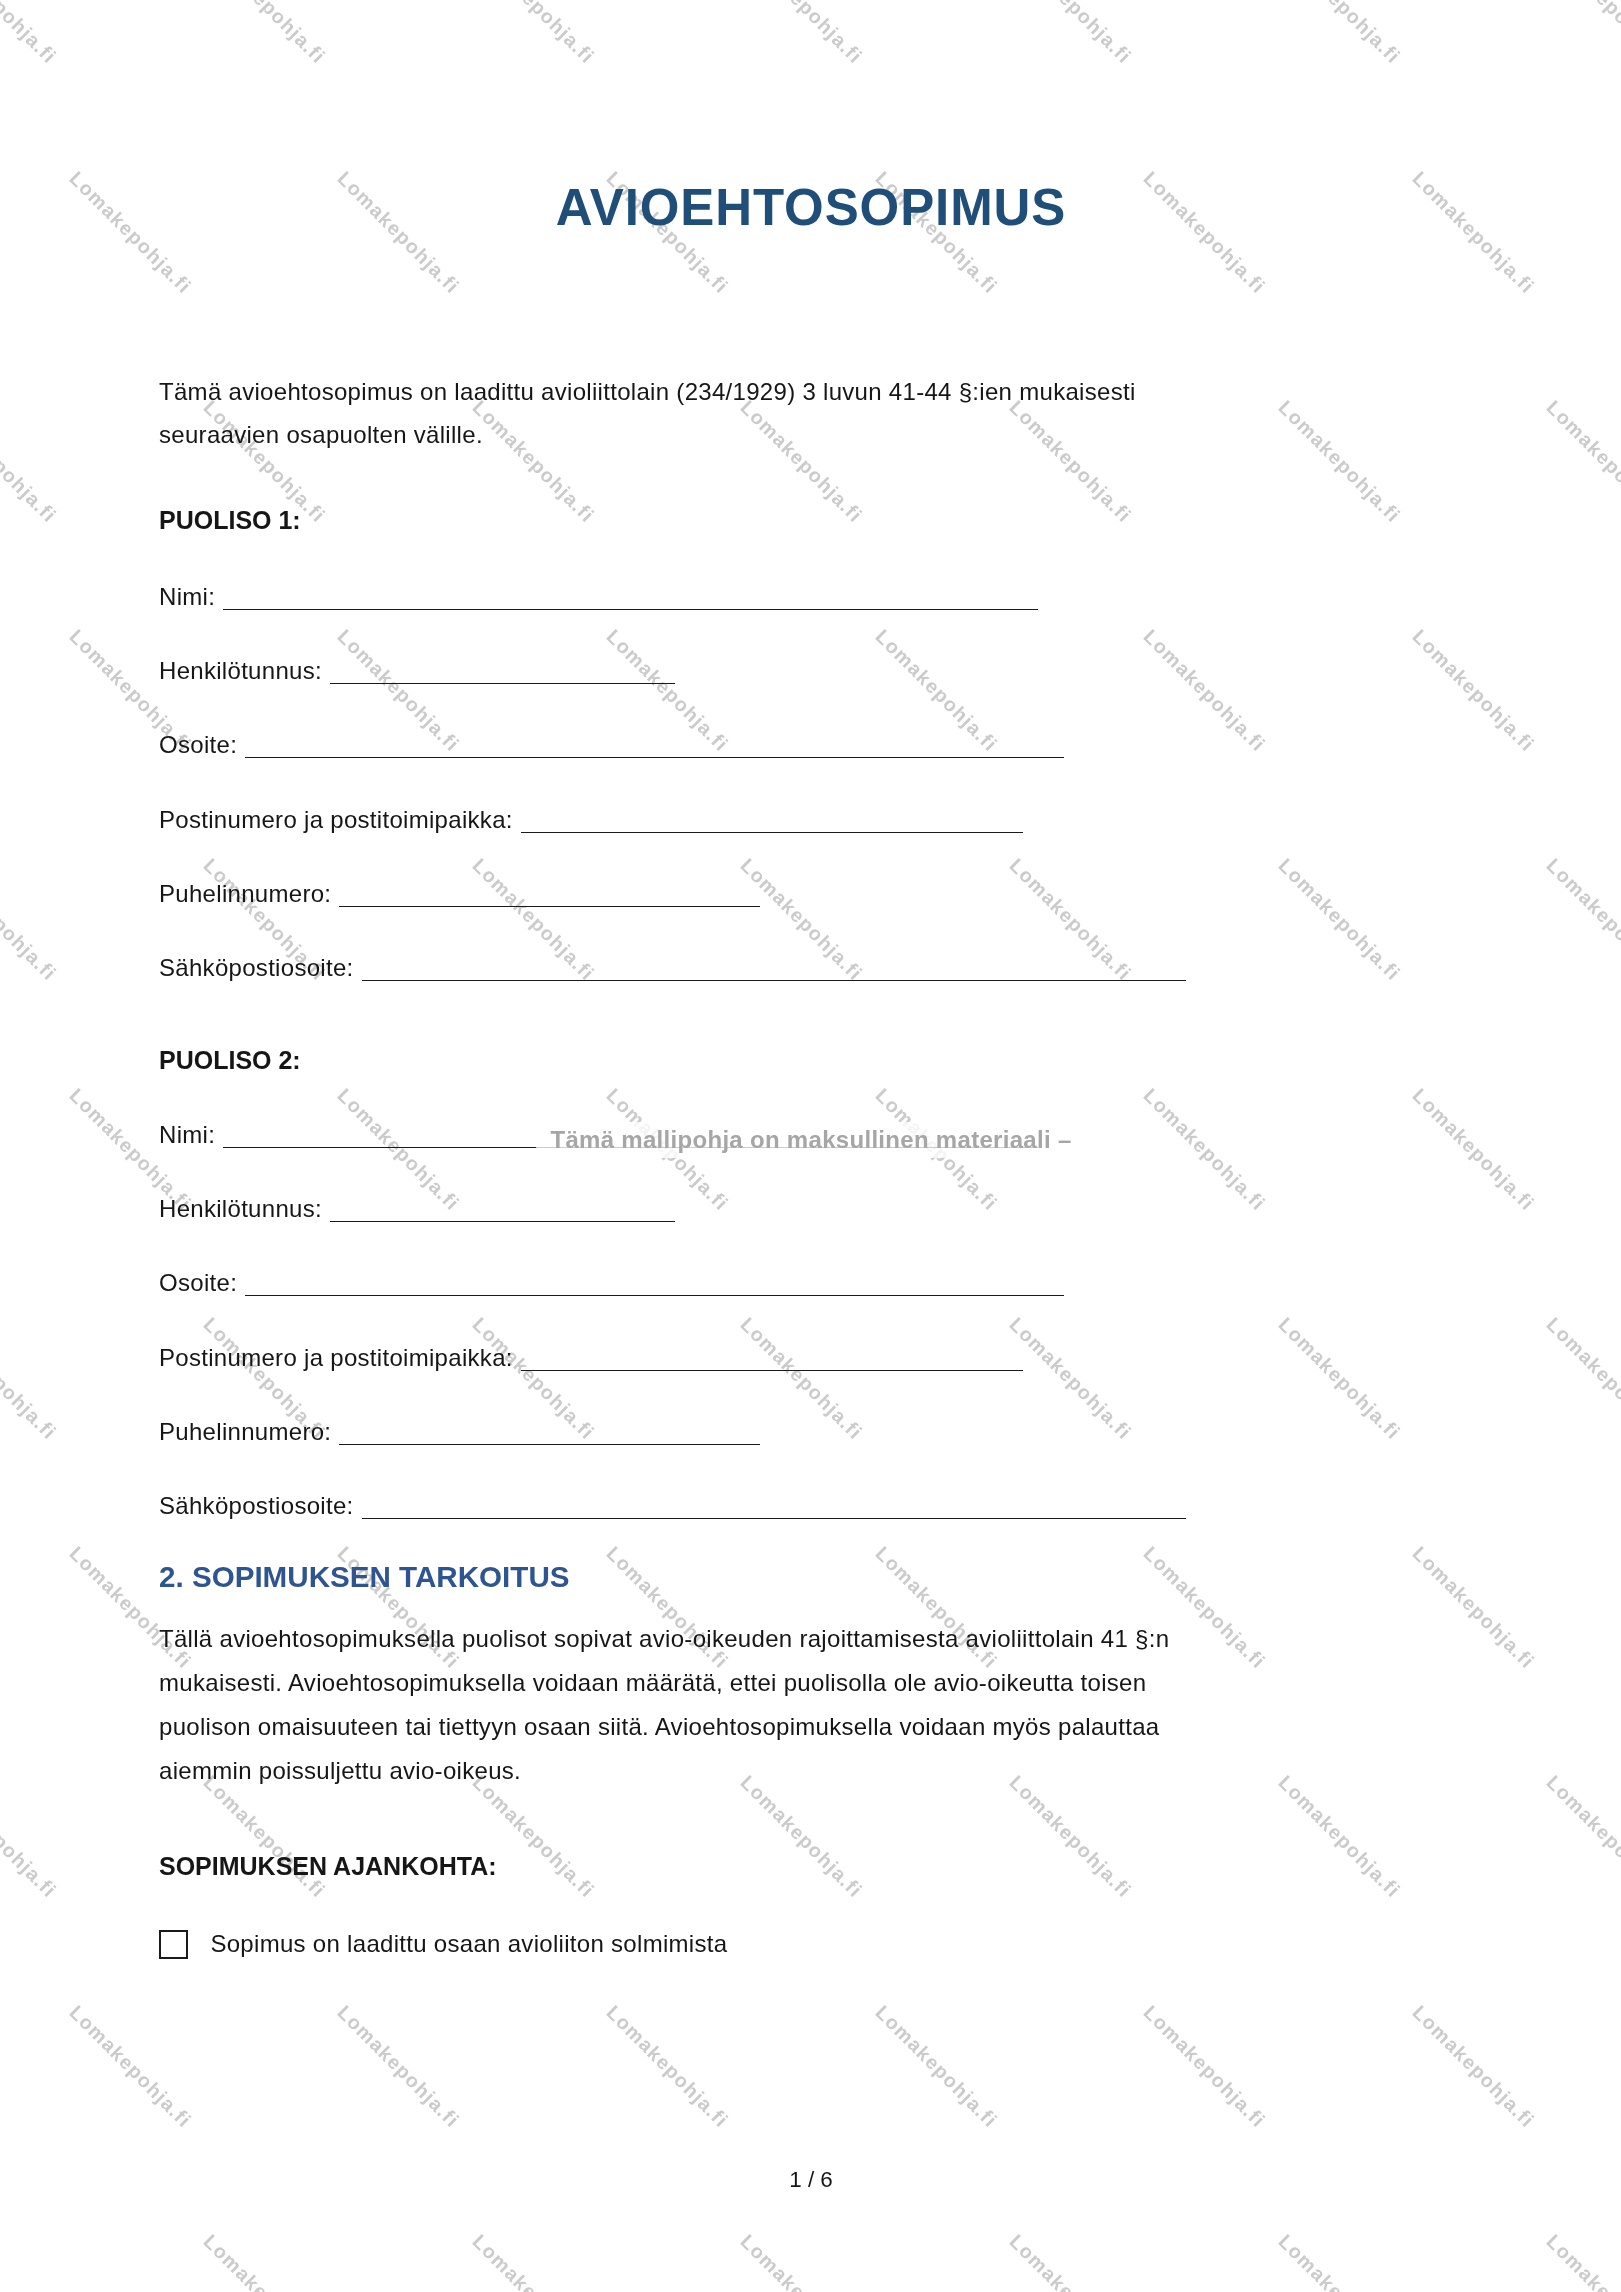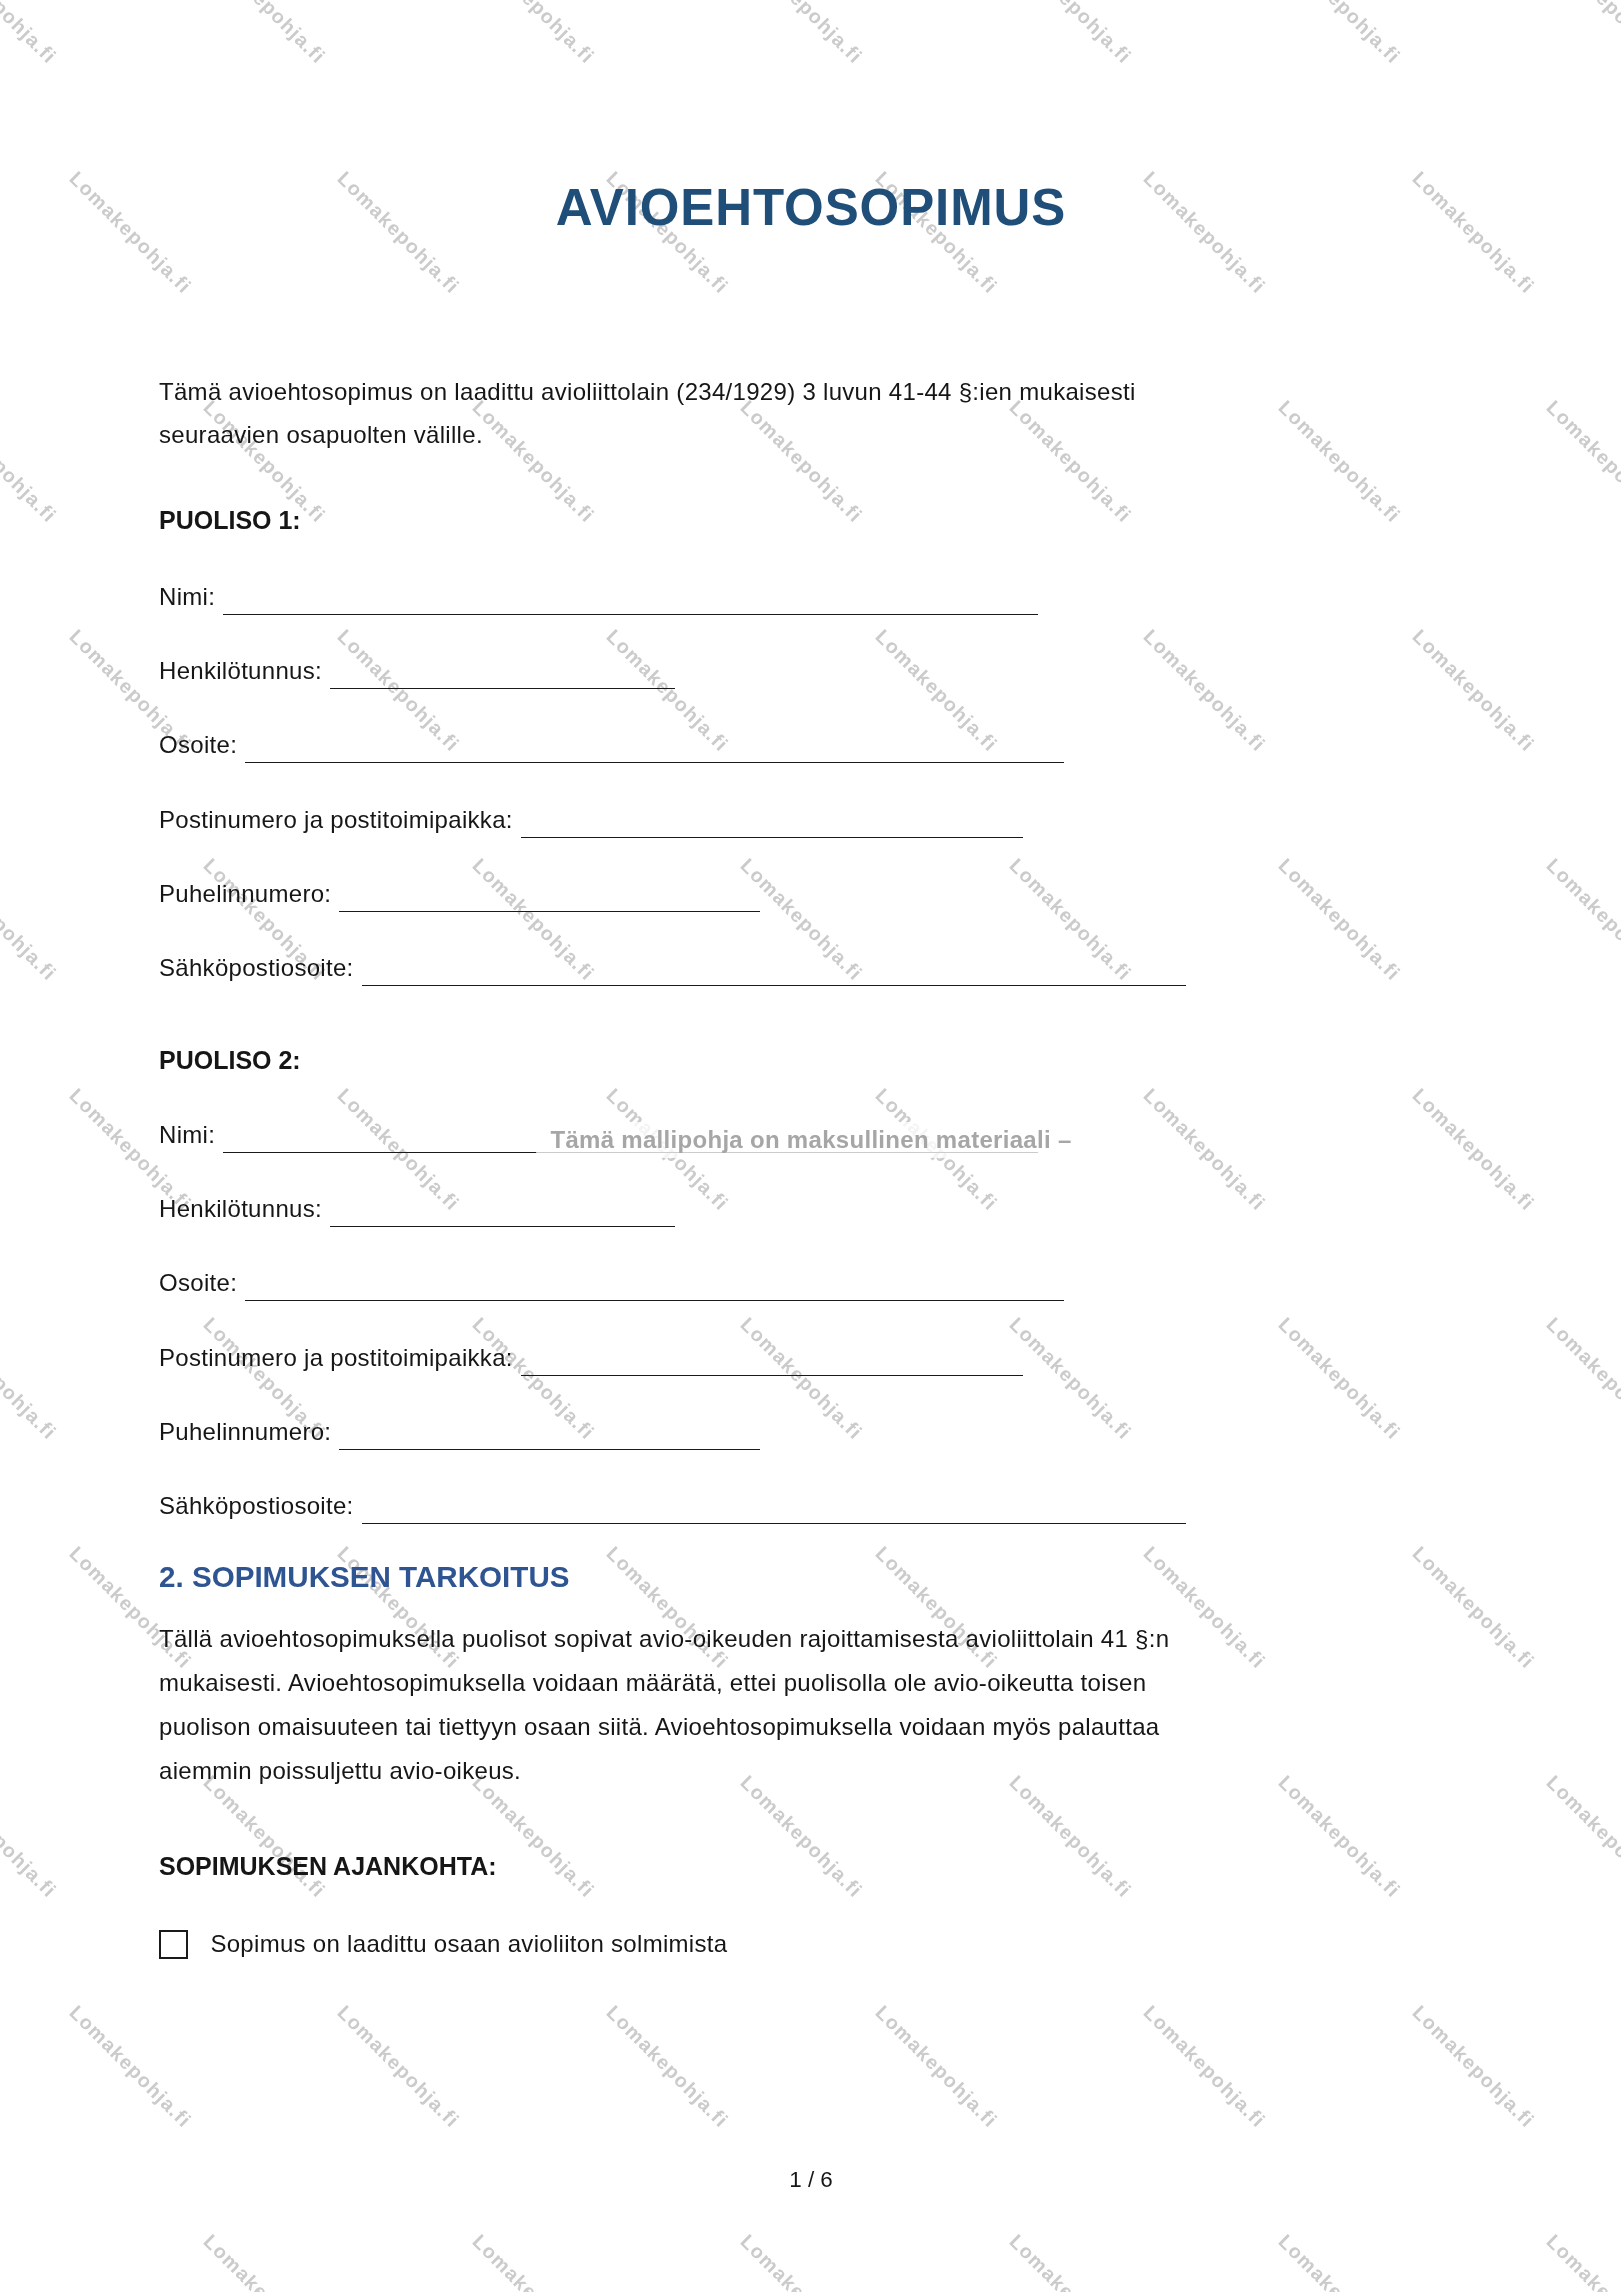--- a/index.html
+++ b/index.html
@@ -38,21 +38,21 @@
   .bodyline{
     left:159px;
     font-size:24px;line-height:43px;letter-spacing:0.3px;
   }
   .boldlabel{
     left:159px;
     font-size:25px;font-weight:bold;line-height:36px;
   }
   .row{
     position:absolute;left:159px;z-index:1;
-    display:flex;align-items:flex-end;height:36px;
+    display:flex;align-items:flex-start;height:36px;
   }
   .lbl{font-size:24px;letter-spacing:0.3px;line-height:36px;}
   .fline{
     display:inline-block;height:30px;
     border-bottom:1.8px solid #1a1a1a;
     margin-left:8px;
   }
   .w910{width:815px}.w380{width:345px}.w915{width:819px}
   .w560{width:502px}.w470{width:421px}.w920{width:824px}
   

